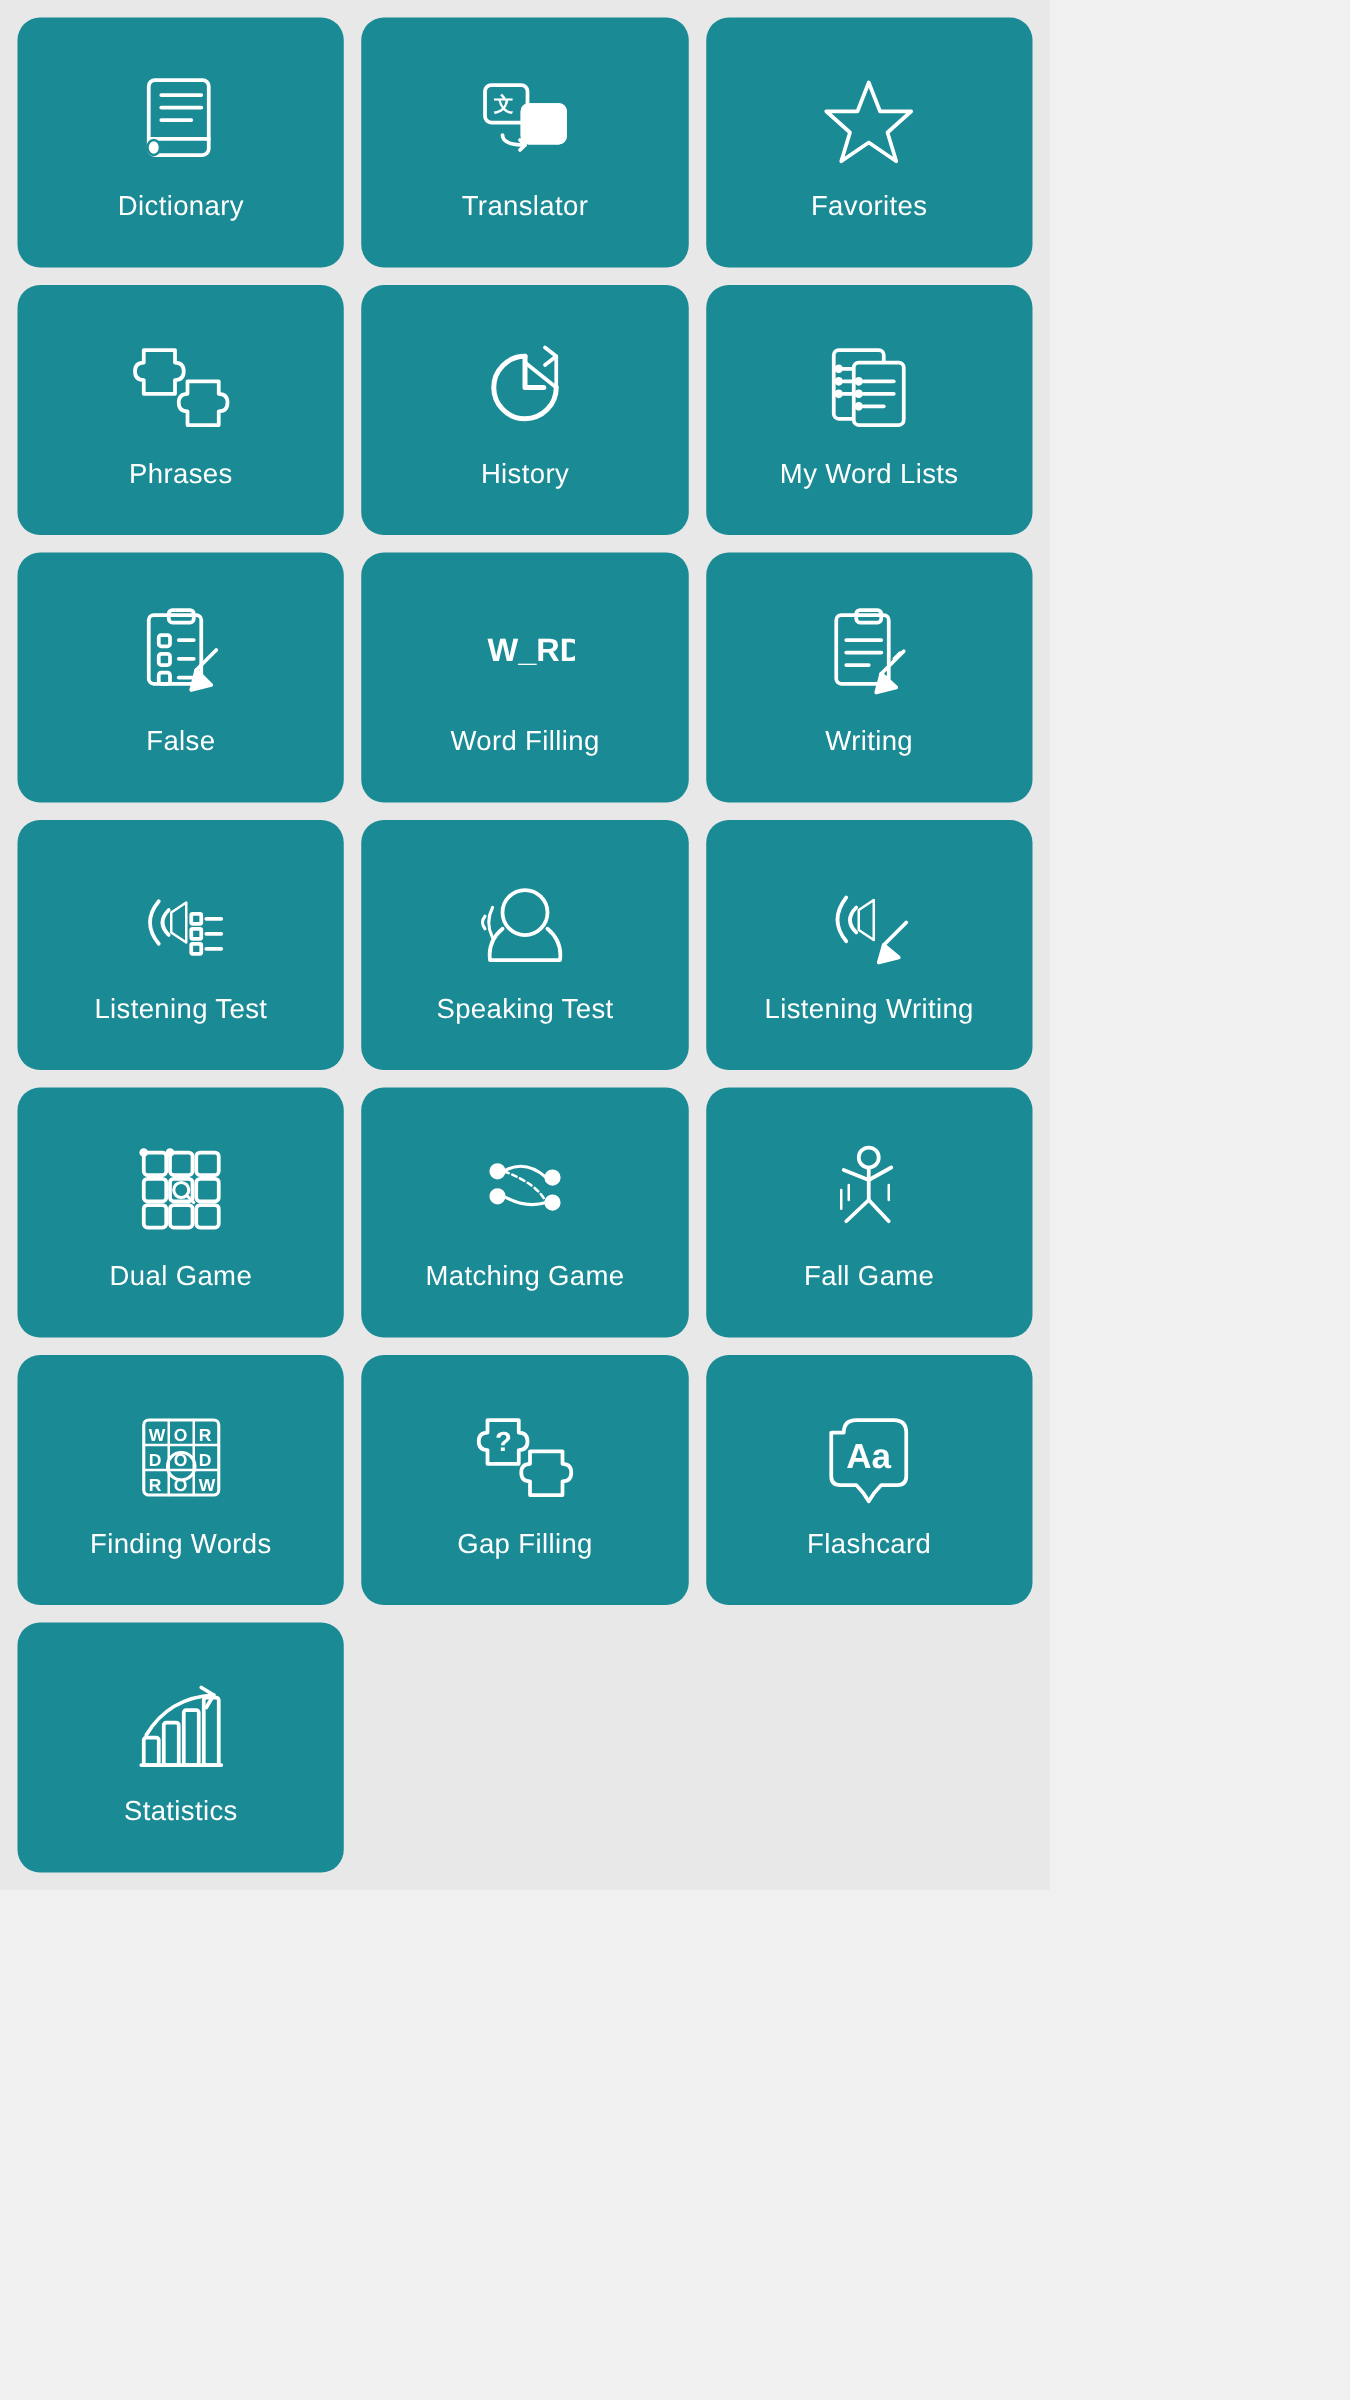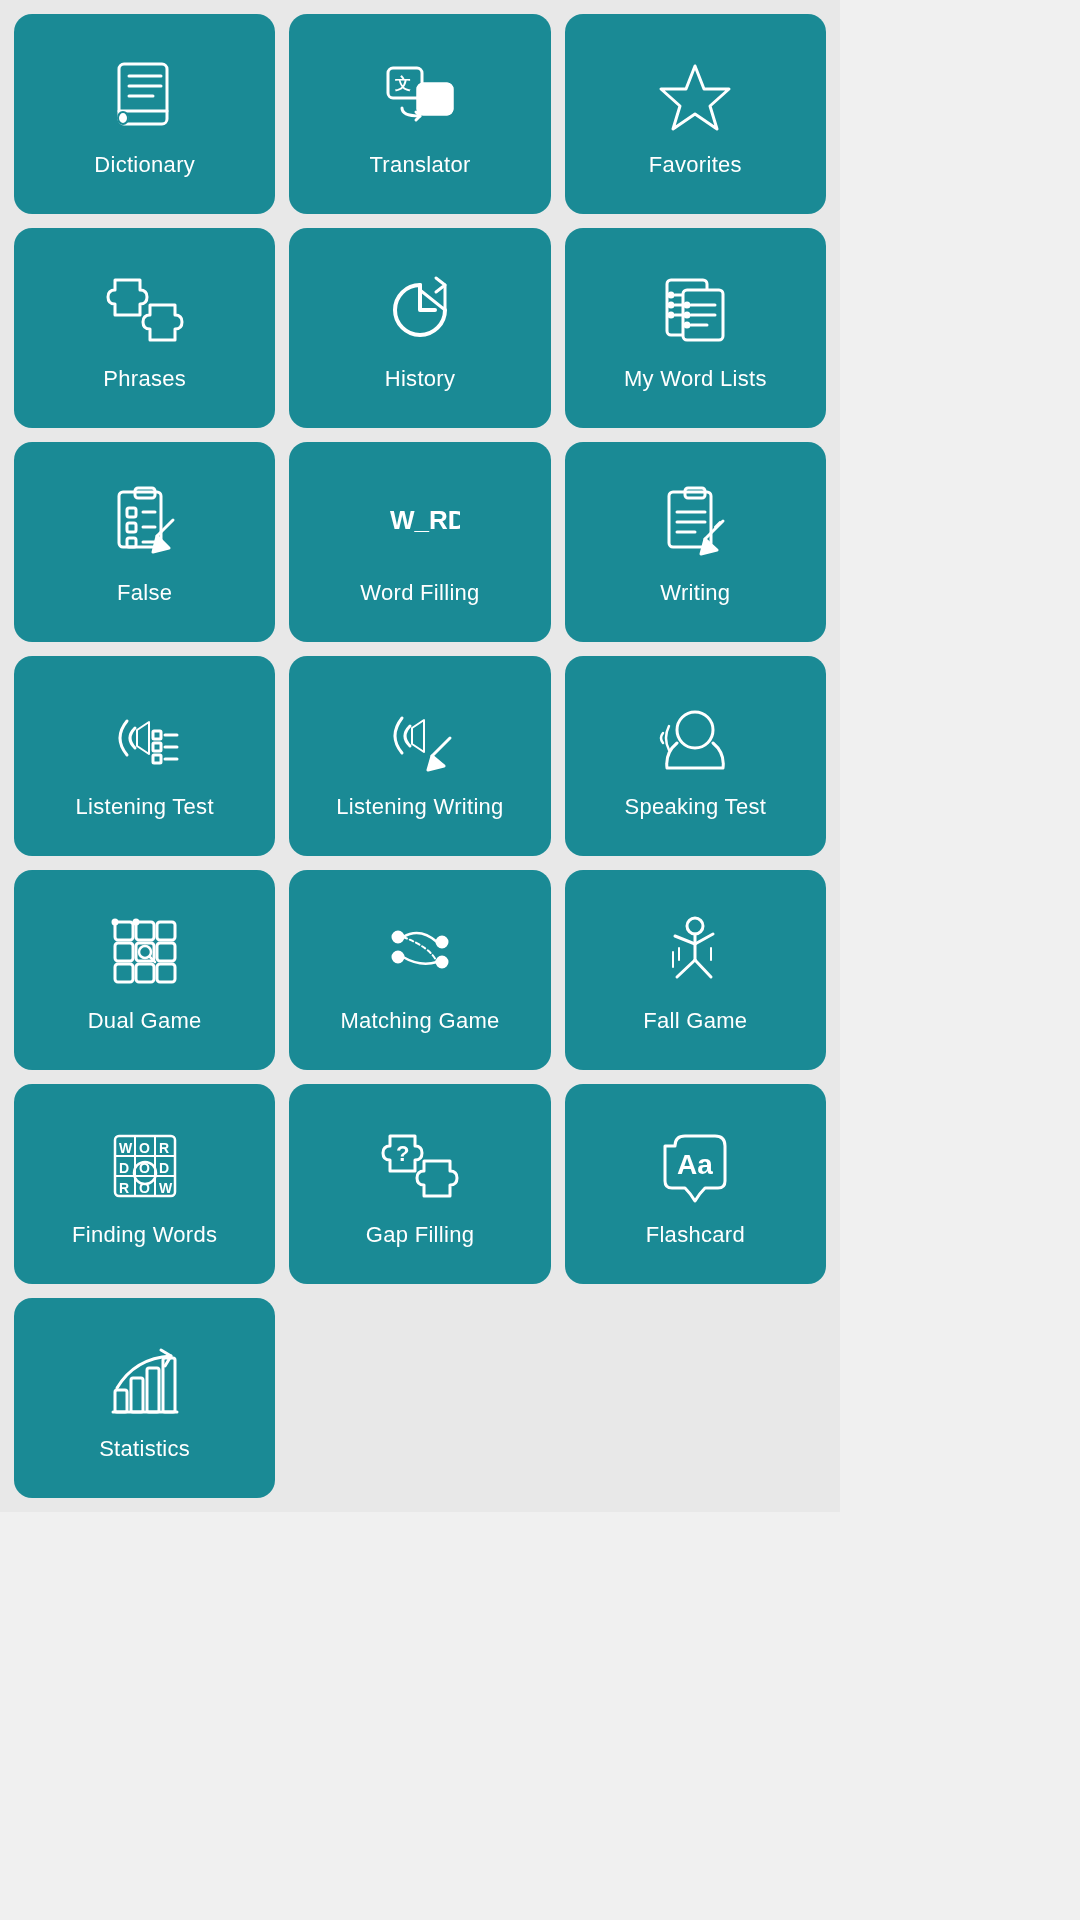--- a/index.html
+++ b/index.html
@@ -210,43 +210,43 @@
         <rect x="48" y="33" width="8" height="8" rx="1"></rect>
         <line x1="60" y1="37" x2="72" y2="37"></line>
       </svg>
     </div>
     <span class="tile-label">Listening Test</span>
   </div>
 
   <div class="tile">
     <div class="tile-icon svg-icon">
       <svg viewBox="0 0 80 80">
+
+        <circle cx="40" cy="32" r="18" stroke="white" stroke-width="3" fill="none"></circle>
+        <path d="M22 45 Q10 55 12 70 L68 70 Q70 55 58 45" stroke="white" stroke-width="3" fill="none"></path>
+
+        <path d="M8 35 Q4 40 8 45" stroke="white" stroke-width="2.5" fill="none"></path>
+        <path d="M14 28 Q8 40 14 52" stroke="white" stroke-width="2.5" fill="none"></path>
+      </svg>
+    </div>
+    <span class="tile-label">Speaking Test</span>
+  </div>
+
+  <div class="tile">
+    <div class="tile-icon svg-icon">
+      <svg viewBox="0 0 80 80">
         <path d="M30 28 Q20 38 30 48" stroke="white" stroke-width="3" fill="none"></path>
         <path d="M22 20 Q8 38 22 55" stroke="white" stroke-width="3" fill="none"></path>
         <polygon points="32,30 44,22 44,54 32,46" stroke="white" stroke-width="2" fill="none"></polygon>
 
         <line x1="52" y1="58" x2="70" y2="40" stroke="white" stroke-width="3"></line>
         <polygon points="52,58 48,72 64,68" fill="white"></polygon>
       </svg>
     </div>
     <span class="tile-label">Listening Writing</span>
-  </div>
-
-  <div class="tile">
-    <div class="tile-icon svg-icon">
-      <svg viewBox="0 0 80 80">
-
-        <circle cx="40" cy="32" r="18" stroke="white" stroke-width="3" fill="none"></circle>
-        <path d="M22 45 Q10 55 12 70 L68 70 Q70 55 58 45" stroke="white" stroke-width="3" fill="none"></path>
-
-        <path d="M8 35 Q4 40 8 45" stroke="white" stroke-width="2.5" fill="none"></path>
-        <path d="M14 28 Q8 40 14 52" stroke="white" stroke-width="2.5" fill="none"></path>
-      </svg>
-    </div>
-    <span class="tile-label">Speaking Test</span>
   </div>
 
   <div class="tile">
     <div class="tile-icon svg-icon">
       <svg viewBox="0 0 80 80">
 
         <rect x="10" y="10" width="18" height="18" rx="3"></rect>
         <circle cx="10" cy="10" r="2" fill="white"></circle>
         <rect x="31" y="10" width="18" height="18" rx="3"></rect>
         <circle cx="31" cy="10" r="2" fill="white"></circle>

